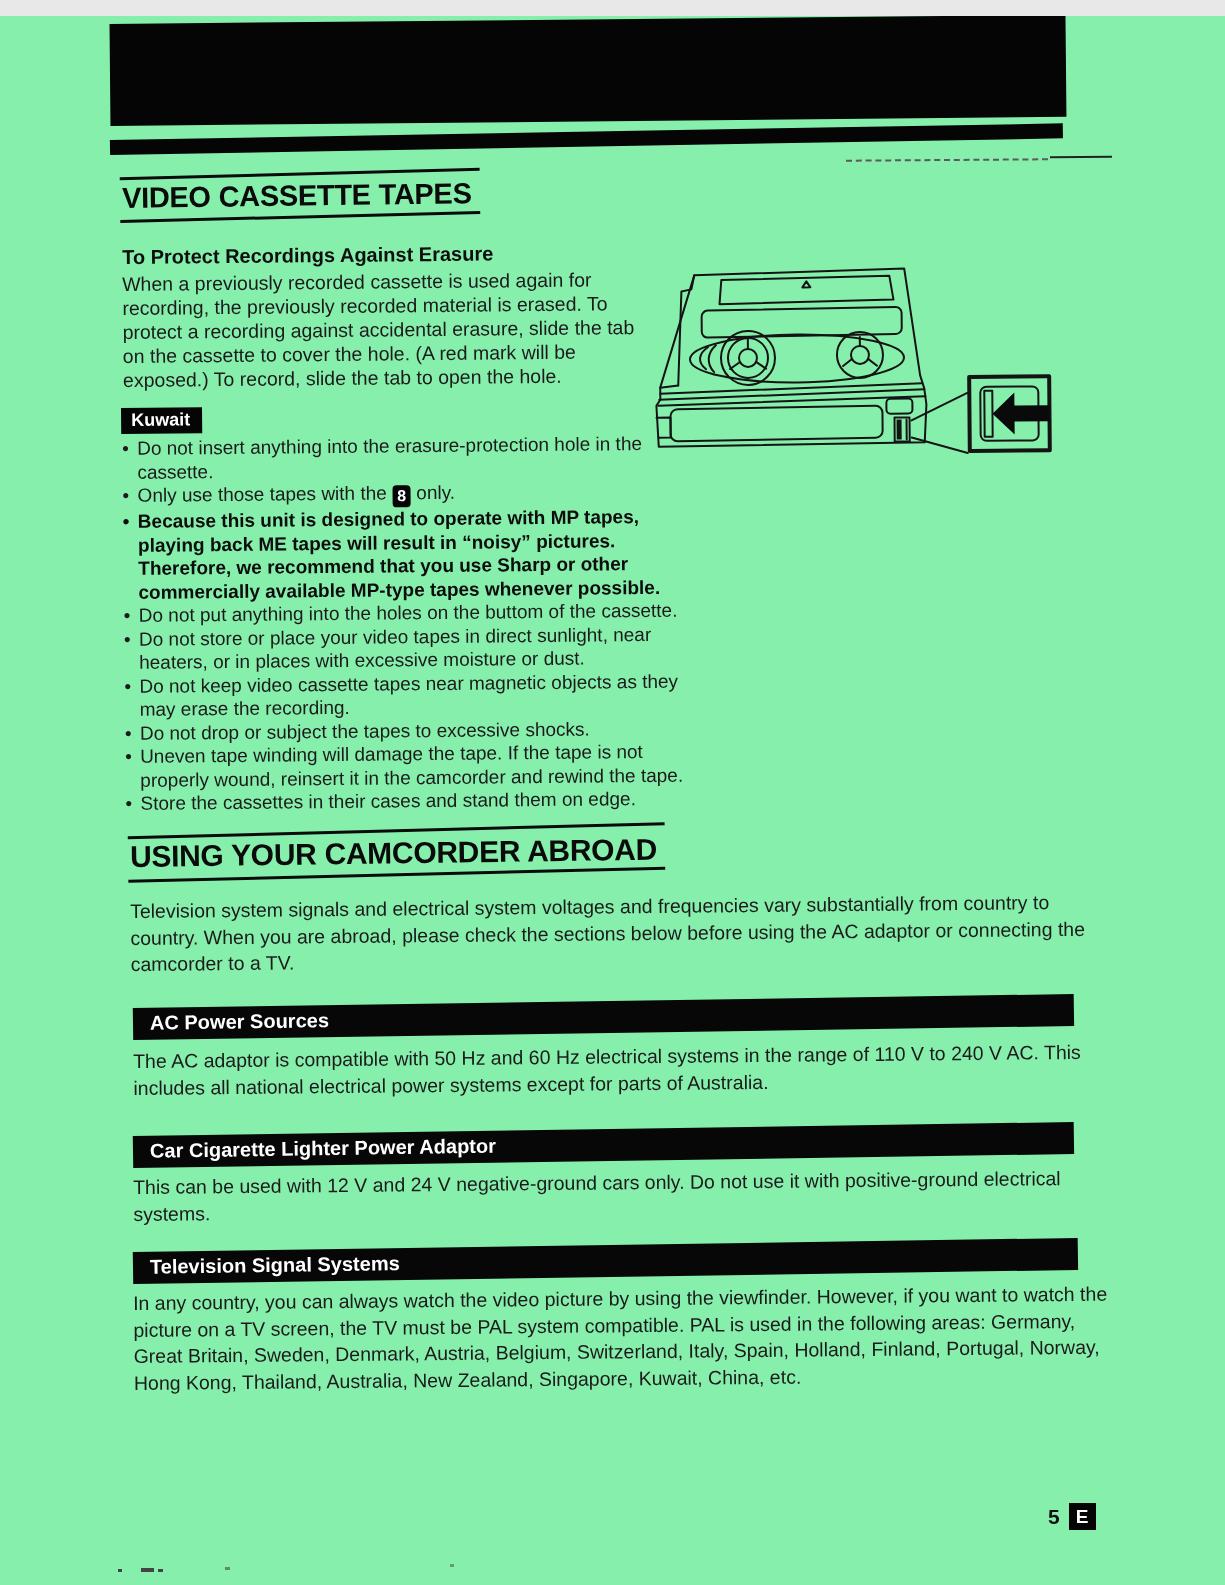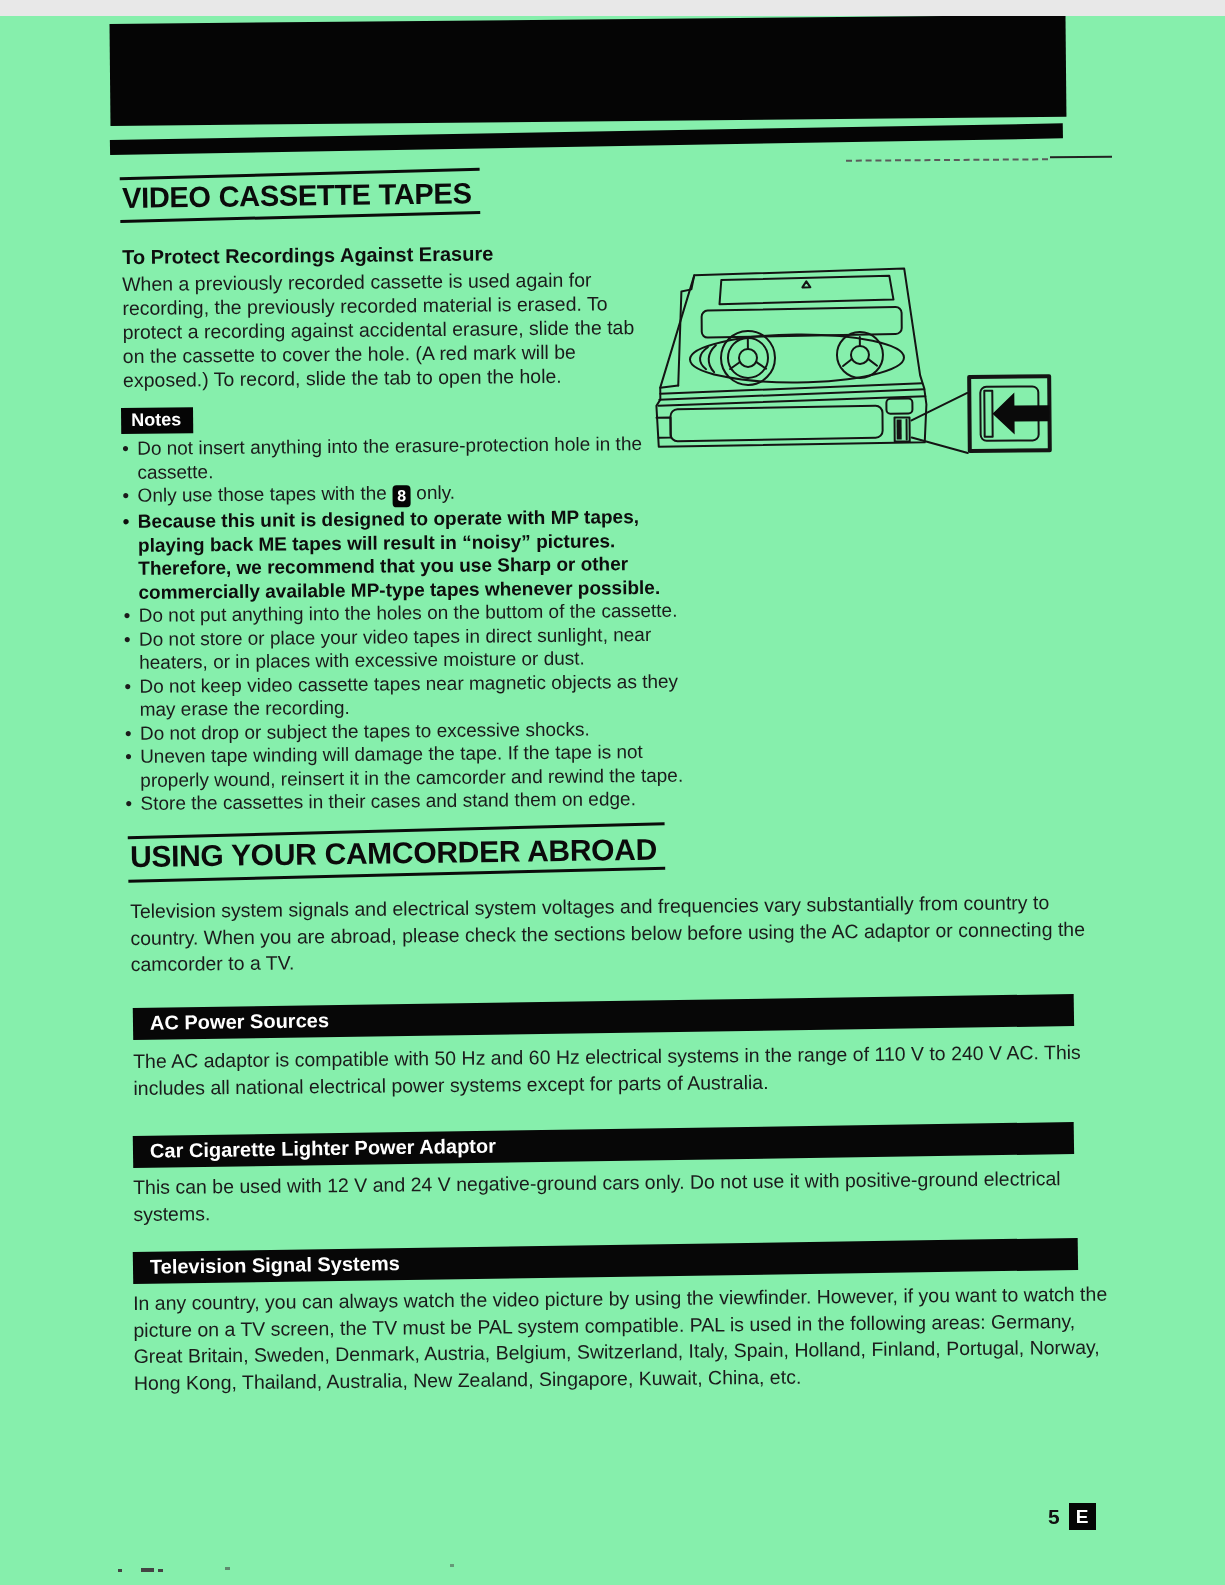--- a/index.html
+++ b/index.html
@@ -84,21 +84,21 @@
     <div class="rule top"></div>
     <span>VIDEO CASSETTE TAPES</span>
     <div class="rule bottom"></div>
   </div>
 
   <div class="abs subhead tilt-txt" style="left:122px;top:230px;">To Protect Recordings Against Erasure</div>
 
   <div class="abs bodytext tilt-txt" style="left:122px;top:256px;width:537px;">When a previously recorded cassette is used again for recording, the previously recorded material is erased. To protect a recording against accidental erasure, slide the tab on the cassette to cover the hole. (A red mark will be exposed.) To record, slide the tab to open the hole.</div>
 
   <div class="abs tilt-txt" style="left:121px;top:392px;">
-    <span class="notes-badge">Notes</span>
+    <span class="notes-badge">Kuwait</span>
   </div>
 
   <ul class="abs notes tilt-txt" style="left:122px;top:421px;width:558px;">
     <li>Do not insert anything into the erasure-protection hole in the cassette.</li>
     <li>
       <span>Only use those tapes with the</span>
       <span class="v8badge">8</span>
       <span>only.</span>
     </li>
     <li class="bold">Because this unit is designed to operate with MP tapes, playing back ME tapes will result in “noisy” pictures. Therefore, we recommend that you use Sharp or other commercially available MP-type tapes whenever possible.</li>

